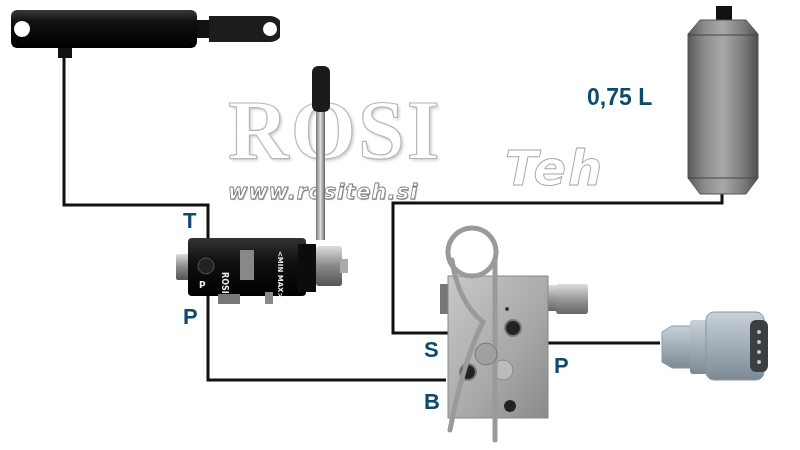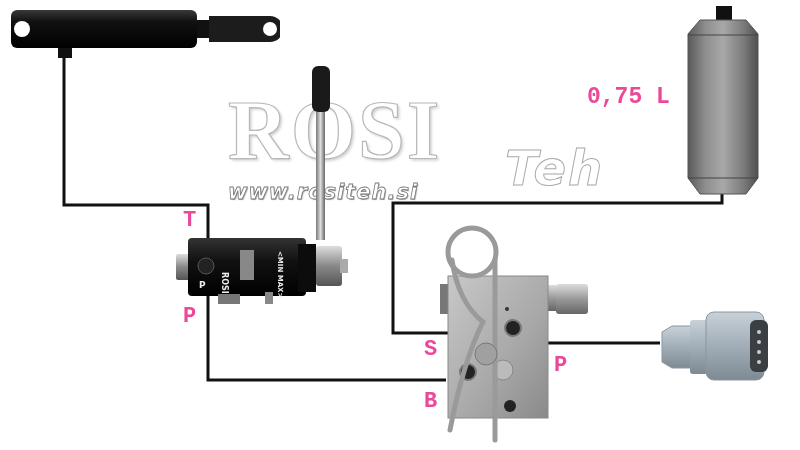--- a/index.html
+++ b/index.html
@@ -1,19 +1,19 @@
 <!DOCTYPE html>
 <html><head>
 <meta charset="utf-8">
 <style>
   html,body{margin:0;padding:0;background:#ffffff;}
   body{width:800px;height:450px;position:relative;overflow:hidden;font-family:"DejaVu Sans","Liberation Sans",sans-serif;}
   .abs{position:absolute;}
   svg.wires{position:absolute;left:0;top:0;}
-  .lbl{position:absolute;font-weight:bold;color:#ec4899;font-family:Liberation Mono, monospace;line-height:1;}
+  .lbl{position:absolute;font-weight:bold;color:#0c4a6e;font-family:Liberation Sans, sans-serif;line-height:1;}
   .lbl.port{font-size:22px;}
   .lbl.volume{font-size:23px;}
   .wm{position:absolute;color:#fff;font-family:"Liberation Serif","DejaVu Serif",serif;font-weight:bold;
       -webkit-text-stroke:1.2px #b8b8b8;text-shadow:2px 2px 3px #cfcfcf;letter-spacing:2px;}
   .wm-brand{left:228px;top:82px;font-size:84px;}
   .wm-sub{left:505px;top:140px;font-size:48px;font-style:italic;font-weight:bold;font-family:"DejaVu Sans","Liberation Sans",sans-serif;-webkit-text-stroke:1px #aaa;text-shadow:none;}
   .wm-url{left:228px;top:180px;font-size:21px;font-style:italic;font-family:"DejaVu Sans","Liberation Sans",sans-serif;-webkit-text-stroke:0.8px #777;color:#fff;text-shadow:1px 1px 1px #aaa;letter-spacing:1px;}
 </style>
 </head>
 <body>

